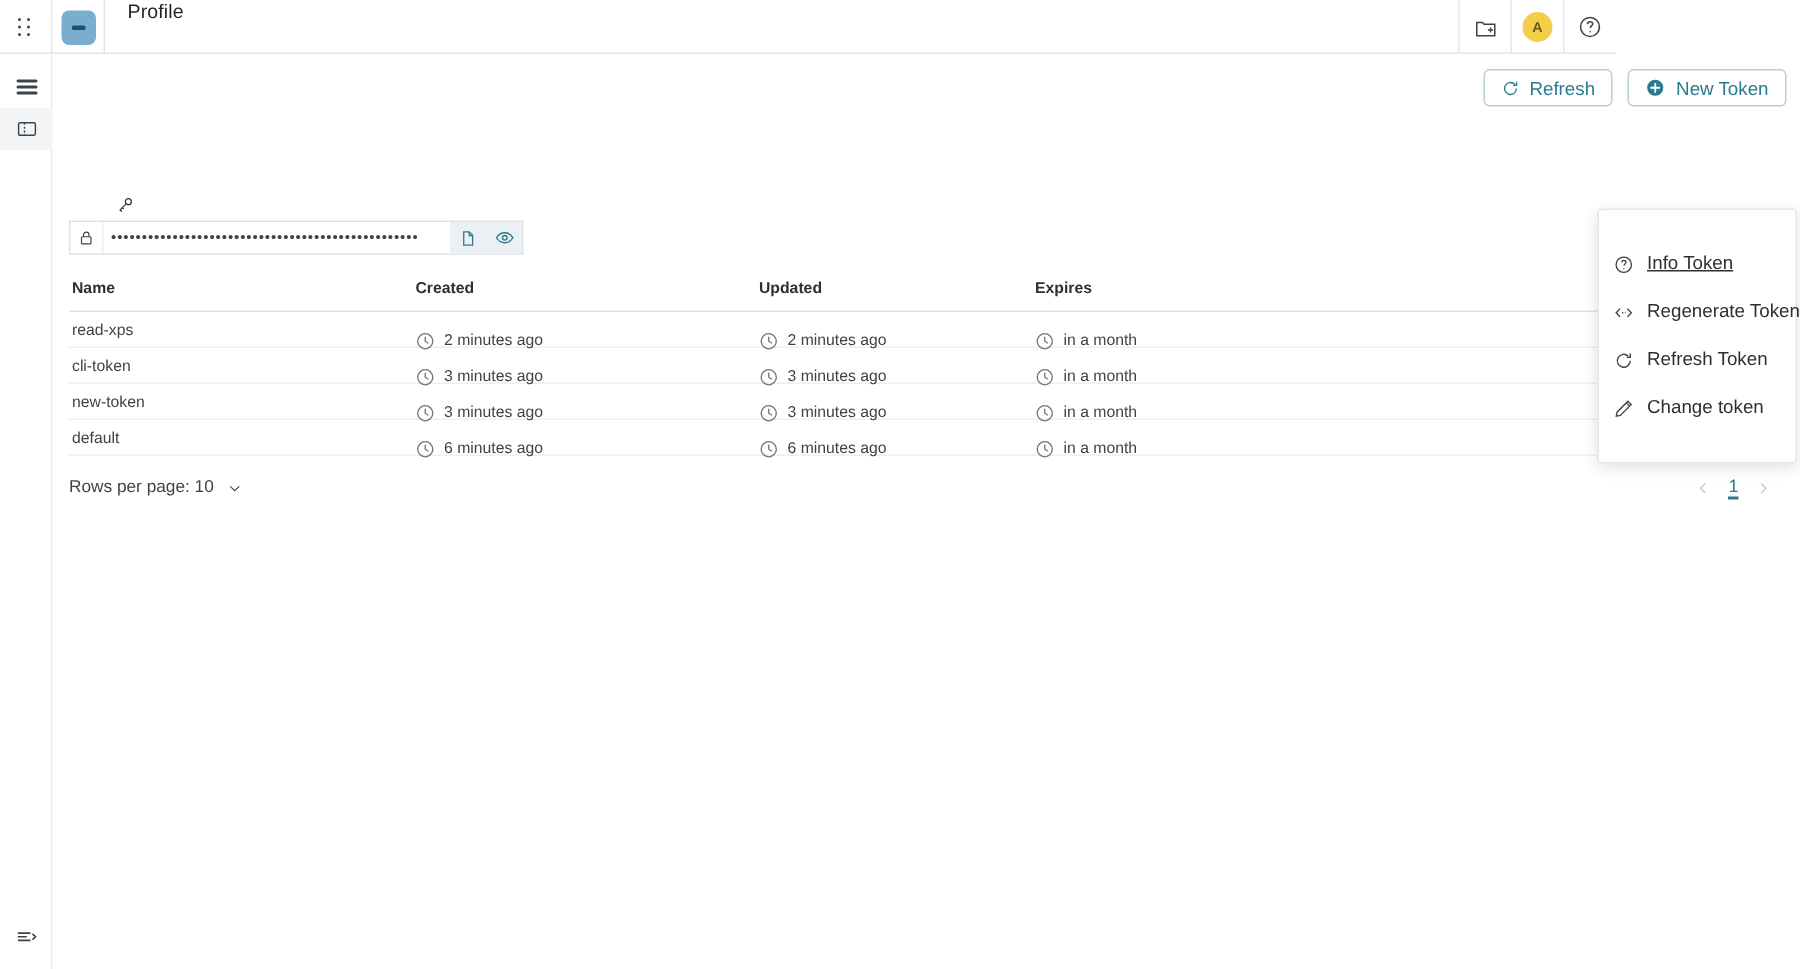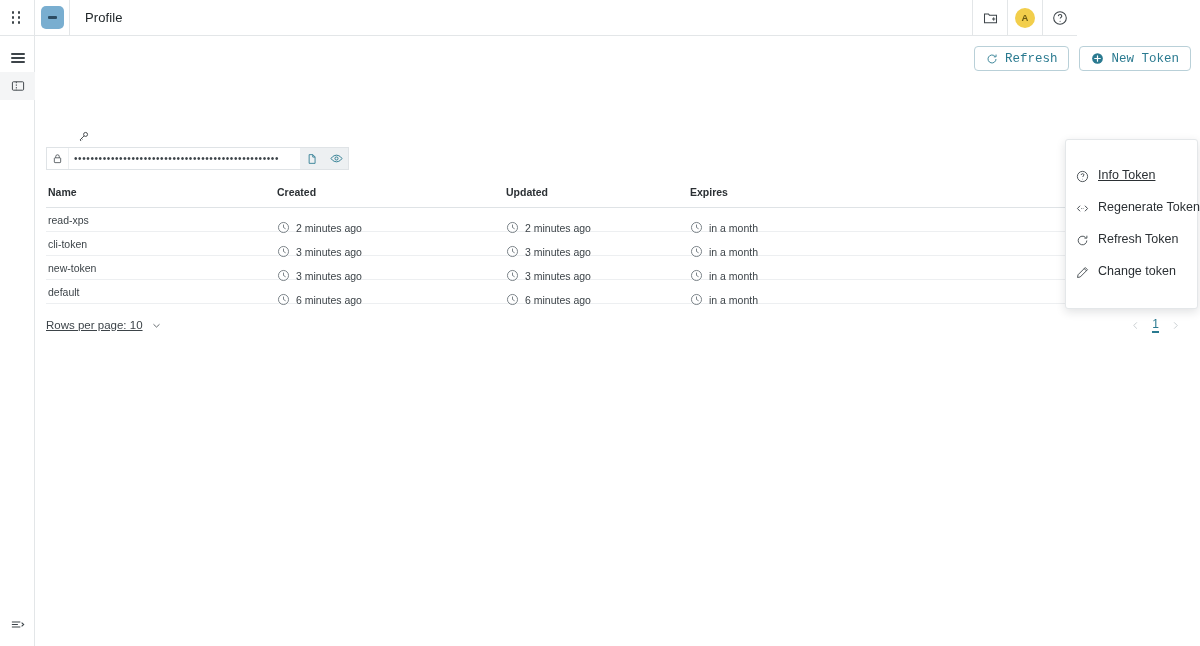--- a/index.html
+++ b/index.html
@@ -9,21 +9,21 @@
     background: #ffffff;
     color: #2b3034;
     overflow: hidden;
   }
 
   
   .topbar {
     position: absolute; top: 0; left: 0; width: 1077px; height: 36px;
     background: #ffffff;
     border-bottom: 1px solid #e3e6e8;
-    display: flex; align-items: center;
+    display: flex; 
   }
   .tb-handle {
     width: 35px; height: 36px;
     display: flex; align-items: center; justify-content: center;
     border-right: 1px solid #e3e6e8;
   }
   .dots-grid { width: 11px; height: 13px; position: relative; }
   .dots-grid i {
     position: absolute; width: 2.5px; height: 2.5px; border-radius: 50%;
     background: #3d4449;
@@ -73,21 +73,21 @@
   .main { position: absolute; top: 36px; left: 35px; width: 1165px; height: 610px; background: #fff; }
 
   .toolbar {
     position: absolute; top: 10px; right: 9px;
     display: flex; gap: 10px; align-items: center;
   }
   .btn {
     height: 25px; padding: 0 11px;
     border: 1px solid #b9d0d8; border-radius: 4px;
     background: #ffffff; color: #2a7a90;
-    font-size: 12.5px; font-family: Liberation Mono, monospace;
+    font-size: 12.5px; font-family: Liberation Sans, sans-serif;
     display: inline-flex; align-items: center; gap: 7px;
     cursor: pointer; white-space: nowrap;
   }
 
   
   .tok-label {
     position: absolute; top: 95px; left: 11px;
     font-size: 11.5px; color: #2b3034;
     display: flex; align-items: center; gap: 6px; flex-direction: column;
   }
@@ -135,21 +135,20 @@
   }
 
   
   .pager {
     position: absolute; top: 277px; left: 11px; width: 1143px; height: 24px;
     display: flex; align-items: center;
   }
   .rpp {
     font-size: 11.5px; color: #3d4449; display: flex; align-items: center; gap: 8px;
     cursor: pointer;
-    text-decoration: underline;
   }
   .pnav { margin-left: auto; display: flex; align-items: center; gap: 11px; padding-right: 8px; }
   .pnav .arrow { color: #c3c9cd; cursor: pointer; font-size: 13px; line-height: 1; }
   .pnav .pg {
     color: #2a7a90; font-size: 12px; cursor: pointer;
     border-bottom: 2px solid #2a7a90; padding-bottom: 1px; line-height: 1;
   }
 
   
   .ctxmenu {

